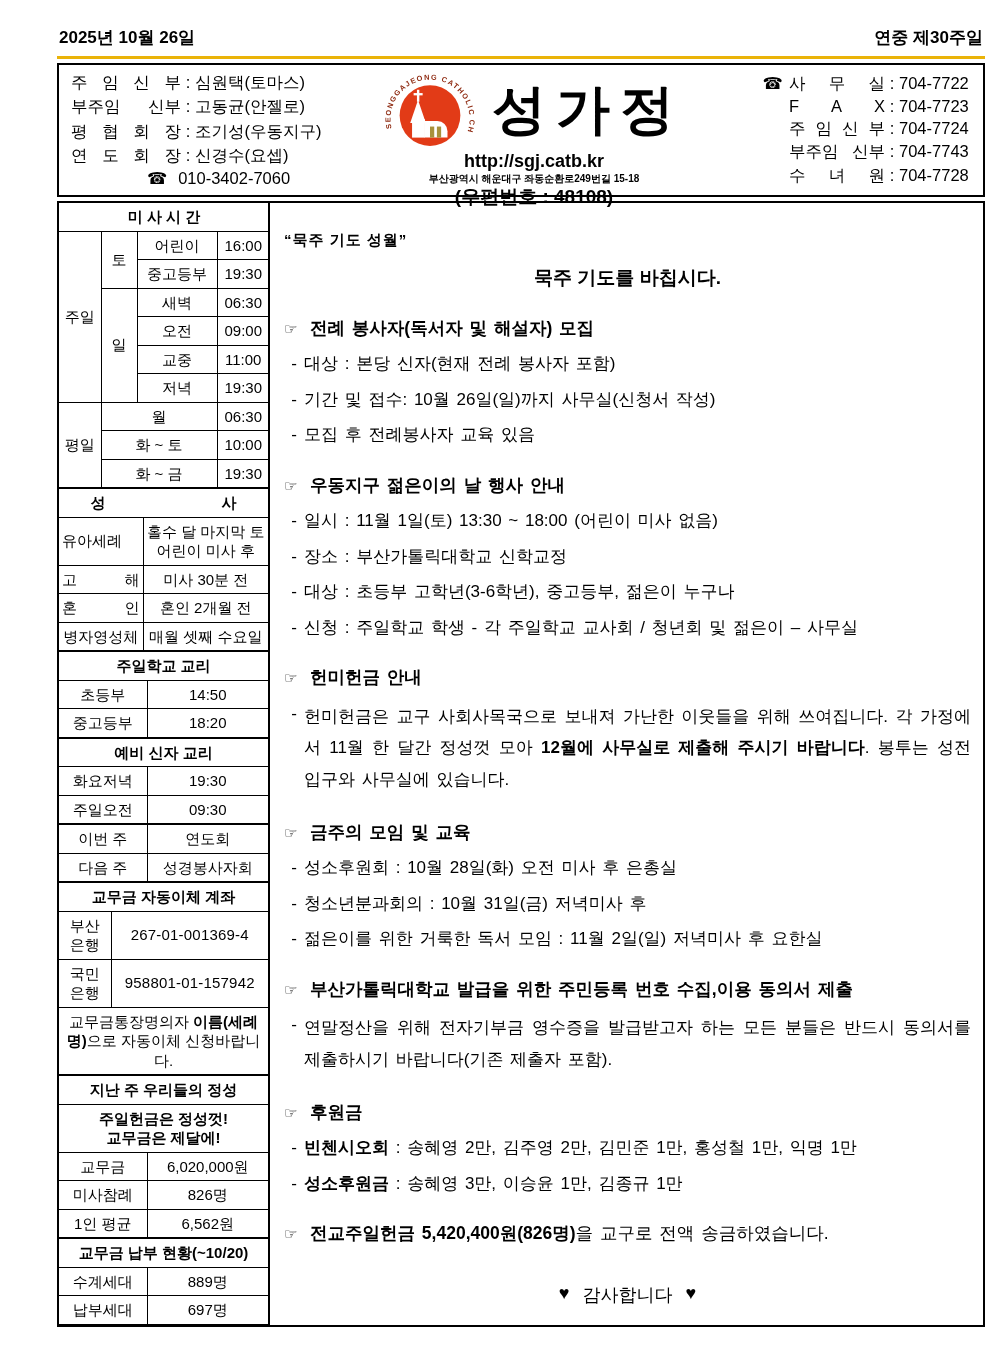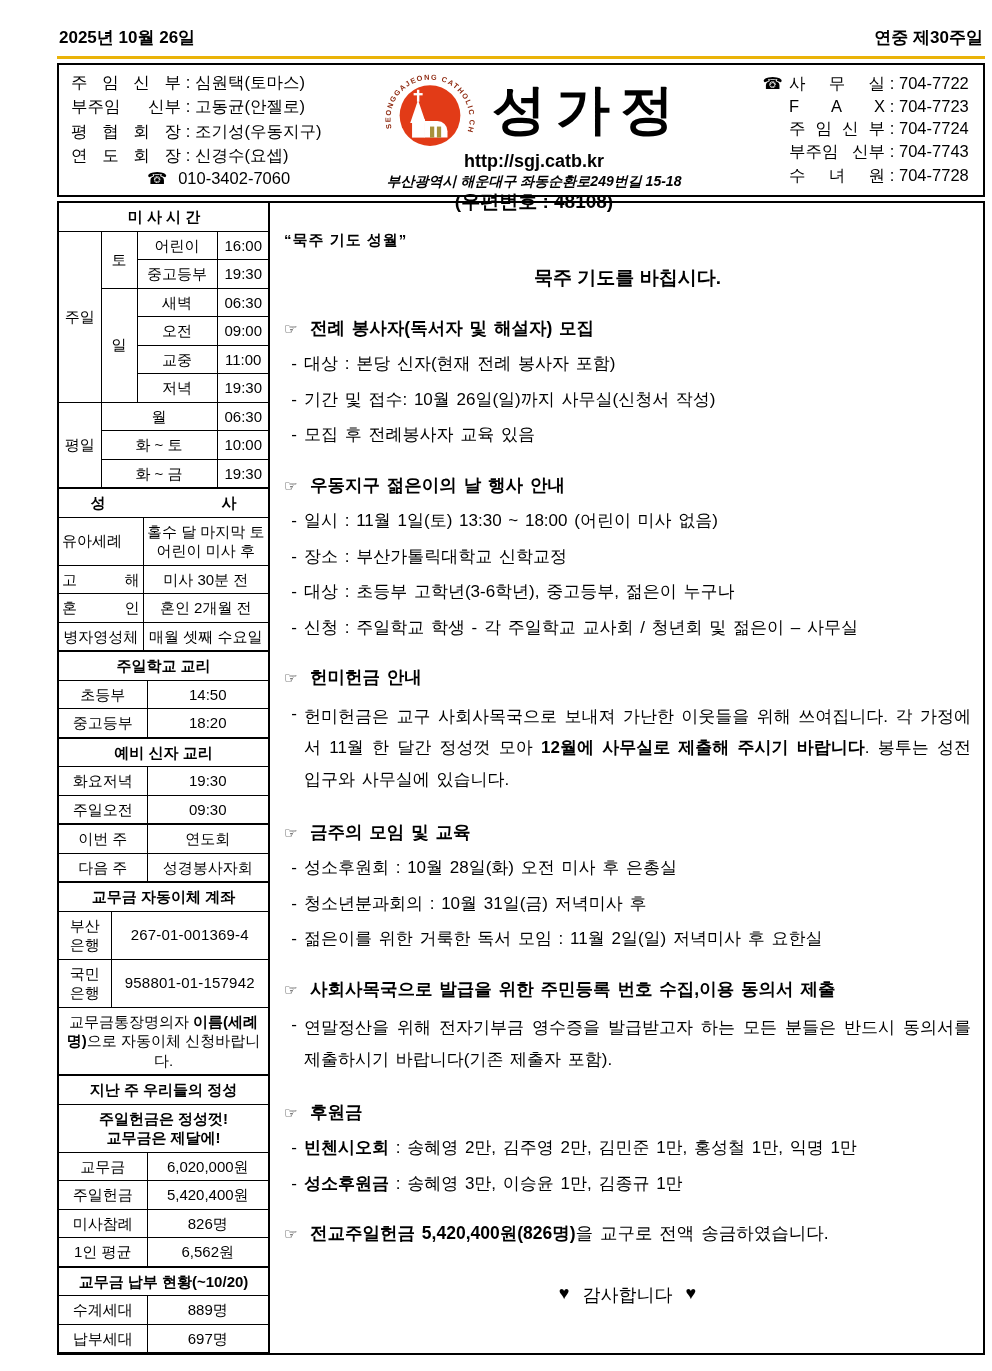--- a/index.html
+++ b/index.html
@@ -20,21 +20,21 @@
   .staff-row .jlab { width:110px; }
   .sep { width:14px; text-align:center; }
   .staff-phone-row { padding-left:76px; font-size:16.5px; }
   .picon { margin-right:6px; }
 
   .logo-col { flex:1; text-align:center; padding-top:3px; }
   .logo-row { display:flex; align-items:center; justify-content:center; gap:16px; height:80px; }
   svg.logo { width:92px; height:92px; margin-top:4px; flex:0 0 auto; }
   .church-name { font-size:54px; font-weight:900; letter-spacing:10px; line-height:1; padding-top:2px; }
   .website { font-weight:700; font-size:18px; line-height:1.25; margin-top:2px; }
-  .address { font-weight:700; font-size:14px; line-height:1.25;font-style:italic; }
+  .address { font-weight:700; font-size:10px; line-height:1.25; }
   .postal  { font-weight:700; font-size:19px; line-height:1.25; }
 
   .phone-col { width:266px; padding:8px 10px 8px 0; display:flex; flex-direction:column;
                justify-content:space-between; font-size:16.5px; }
   .phone-row { display:flex; justify-content:flex-end; align-items:baseline; }
   .phone-row .jlab { width:96px; }
   .phone-row .val { width:74px; text-align:left; }
 
   
   .columns { margin-top:4px; border:2px solid #000; display:flex; align-items:stretch; min-height:1120px; }
@@ -352,24 +352,20 @@
               </tr>
         <tr>
                 <td colspan="2" class="pre-line notice-cell">주일헌금은 정성껏!
 교무금은 제달에!</td>
               </tr>
         <tr>
           <td>교무금</td>
           <td class="num">6,020,000원</td>
         </tr>
         <tr>
-          <td>주일헌금</td>
-          <td class="num">5,420,400원</td>
-        </tr>
-        <tr>
           <td>미사참례</td>
           <td class="num">826명</td>
         </tr>
         <tr>
           <td>1인 평균</td>
           <td class="num">6,562원</td>
         </tr>
       </tbody>
           </table>
 
@@ -468,21 +464,21 @@
         </div>
         <div class="item">
           <span class="dash">-</span>
           <span class="itext">젊은이를 위한 거룩한 독서 모임 : 11월 2일(일) 저녁미사 후 요한실</span>
         </div>
       </div>
 
       <div class="section">
         <div class="sec-head">
           <span class="bullet">☞</span>
-          <span>사회사목국으로 발급을 위한 주민등록 번호 수집,이용 동의서 제출</span>
+          <span>부산가톨릭대학교 발급을 위한 주민등록 번호 수집,이용 동의서 제출</span>
         </div>
         <div class="item">
           <span class="dash">-</span>
           <span class="itext para">연말정산을 위해 전자기부금 영수증을 발급받고자 하는 모든 분들은 반드시 동의서를 제출하시기 바랍니다(기존 제출자 포함).</span>
         </div>
       </div>
 
       <div class="section">
         <div class="sec-head">
           <span class="bullet">☞</span>

